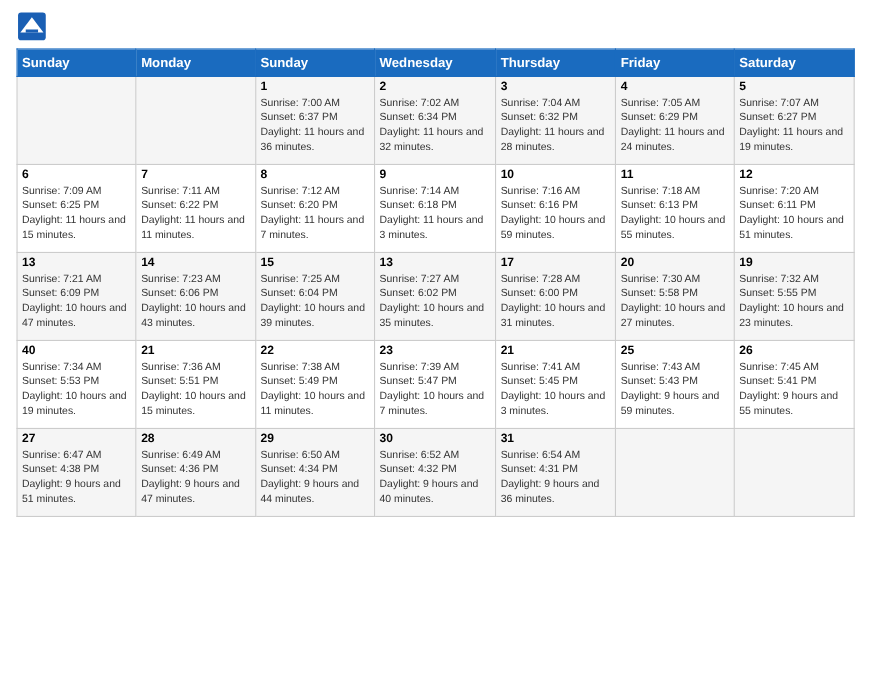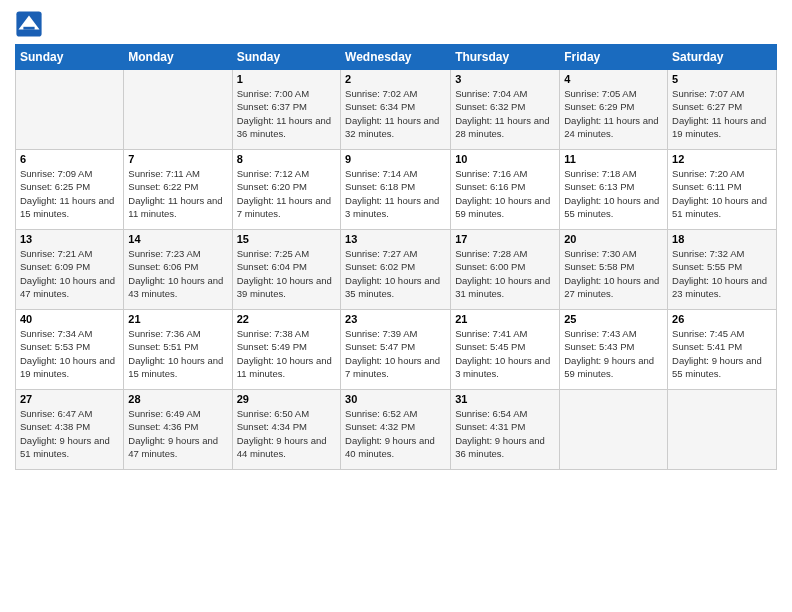--- a/index.html
+++ b/index.html
@@ -139,21 +139,21 @@
         <td><span class="day-number">11</span><span class="day-detail">Sunrise: 7:18 AM<br>Sunset: 6:13 PM<br>Daylight: 10 hours and 55 minutes.</span></td>
         <td><span class="day-number">12</span><span class="day-detail">Sunrise: 7:20 AM<br>Sunset: 6:11 PM<br>Daylight: 10 hours and 51 minutes.</span></td>
       </tr>
       <tr>
         <td><span class="day-number">13</span><span class="day-detail">Sunrise: 7:21 AM<br>Sunset: 6:09 PM<br>Daylight: 10 hours and 47 minutes.</span></td>
         <td><span class="day-number">14</span><span class="day-detail">Sunrise: 7:23 AM<br>Sunset: 6:06 PM<br>Daylight: 10 hours and 43 minutes.</span></td>
         <td><span class="day-number">15</span><span class="day-detail">Sunrise: 7:25 AM<br>Sunset: 6:04 PM<br>Daylight: 10 hours and 39 minutes.</span></td>
         <td><span class="day-number">13</span><span class="day-detail">Sunrise: 7:27 AM<br>Sunset: 6:02 PM<br>Daylight: 10 hours and 35 minutes.</span></td>
         <td><span class="day-number">17</span><span class="day-detail">Sunrise: 7:28 AM<br>Sunset: 6:00 PM<br>Daylight: 10 hours and 31 minutes.</span></td>
         <td><span class="day-number">20</span><span class="day-detail">Sunrise: 7:30 AM<br>Sunset: 5:58 PM<br>Daylight: 10 hours and 27 minutes.</span></td>
-        <td><span class="day-number">18</span><span class="day-detail">Sunrise: 7:32 AM<br>Sunset: 5:55 PM<br>Daylight: 10 hours and 23 minutes.</span></td>
+        <td><span class="day-number">19</span><span class="day-detail">Sunrise: 7:32 AM<br>Sunset: 5:55 PM<br>Daylight: 10 hours and 23 minutes.</span></td>
       </tr>
       <tr>
         <td><span class="day-number">40</span><span class="day-detail">Sunrise: 7:34 AM<br>Sunset: 5:53 PM<br>Daylight: 10 hours and 19 minutes.</span></td>
         <td><span class="day-number">21</span><span class="day-detail">Sunrise: 7:36 AM<br>Sunset: 5:51 PM<br>Daylight: 10 hours and 15 minutes.</span></td>
         <td><span class="day-number">22</span><span class="day-detail">Sunrise: 7:38 AM<br>Sunset: 5:49 PM<br>Daylight: 10 hours and 11 minutes.</span></td>
         <td><span class="day-number">23</span><span class="day-detail">Sunrise: 7:39 AM<br>Sunset: 5:47 PM<br>Daylight: 10 hours and 7 minutes.</span></td>
         <td><span class="day-number">21</span><span class="day-detail">Sunrise: 7:41 AM<br>Sunset: 5:45 PM<br>Daylight: 10 hours and 3 minutes.</span></td>
         <td><span class="day-number">25</span><span class="day-detail">Sunrise: 7:43 AM<br>Sunset: 5:43 PM<br>Daylight: 9 hours and 59 minutes.</span></td>
         <td><span class="day-number">26</span><span class="day-detail">Sunrise: 7:45 AM<br>Sunset: 5:41 PM<br>Daylight: 9 hours and 55 minutes.</span></td>
       </tr>

